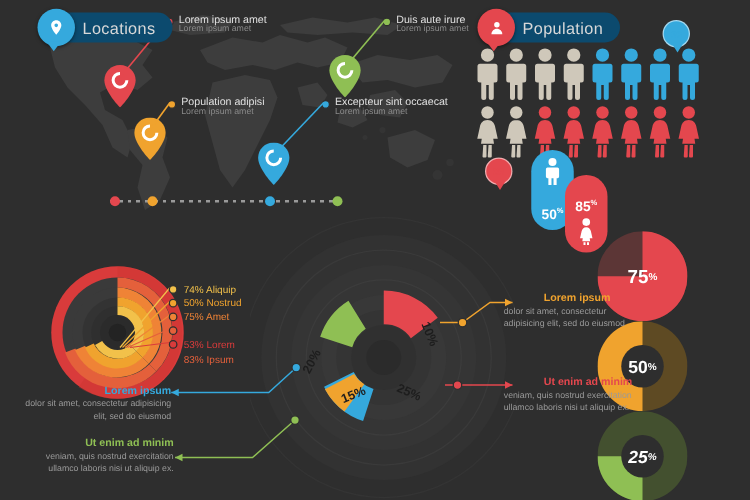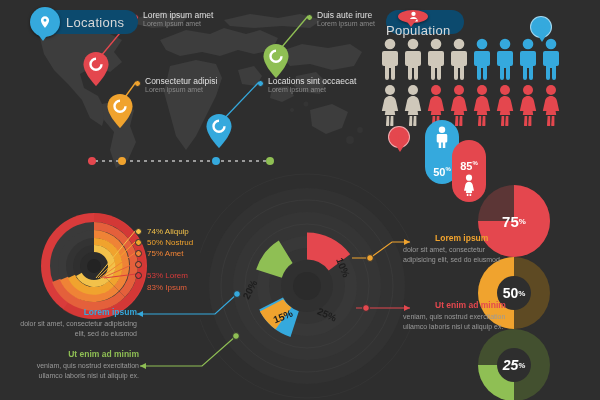--- a/index.html
+++ b/index.html
@@ -120,21 +120,21 @@
 
   <div class="pill" style="left:34px; top:10px;">
     <div class="pill-badge" style="background:#35a9dd;color:#35a9dd;">
       <svg width="14" height="14" viewBox="0 0 24 24" fill="#fff">
           <path d="M12 2C8.1 2 5 5.1 5 9c0 5.2 7 13 7 13s7-7.8 7-13c0-3.9-3.1-7-7-7zm0 9.5A2.5 2.5 0 1 1 12 6.5a2.5 2.5 0 0 1 0 5z"></path>
         </svg>
     </div>
     <span class="pill-title">Locations</span>
   </div>
 
-  <div class="pill" style="left:386px; top:10px;flex-direction:column;">
+  <div class="pill" style="left:386px; top:10px;">
     <div class="pill-badge" style="background:#e4474e;color:#e4474e;">
       <svg width="13" height="13" viewBox="0 0 24 24" fill="#fff">
           <circle cx="12" cy="7" r="4"></circle>
           <path d="M4 21c0-4.4 3.6-8 8-8s8 3.6 8 8z"></path>
         </svg>
     </div>
     <span class="pill-title">Population</span>
   </div>
 
 
@@ -177,26 +177,26 @@
     <span class="ttl">Lorem ipsum amet</span>
     <span class="sub">Lorem ipsum amet</span>
   </div>
   <div class="callout" style="left:306px; top:12px;">
     <span class="dot" style="background:#8fbf54;"></span>
     <span class="ttl">Duis aute irure</span>
     <span class="sub">Lorem ipsum amet</span>
   </div>
   <div class="callout" style="left:134px; top:78px;">
     <span class="dot" style="background:#f0a32e;"></span>
-    <span class="ttl">Consectetur adipisi</span>
+    <span class="ttl">Population adipisi</span>
     <span class="sub">Lorem ipsum amet</span>
   </div>
   <div class="callout" style="left:257px; top:78px;">
     <span class="dot" style="background:#35a9dd;"></span>
-    <span class="ttl">Locations sint occaecat</span>
+    <span class="ttl">Excepteur sint occaecat</span>
     <span class="sub">Lorem ipsum amet</span>
   </div>
 
   <div class="timeline">
     <div class="tl-line"></div>
     <div class="tl-dot" style="left:0px;   background:#e4474e;"></div>
     <div class="tl-dot" style="left:30px;  background:#f0a32e;"></div>
     <div class="tl-dot" style="left:124px; background:#35a9dd;"></div>
     <div class="tl-dot" style="left:178px; background:#8fbf54;"></div>
   </div>

